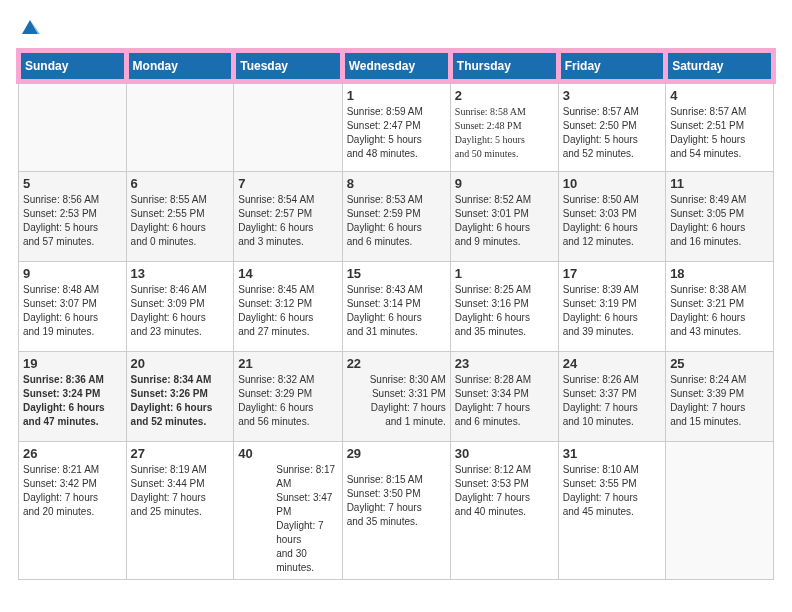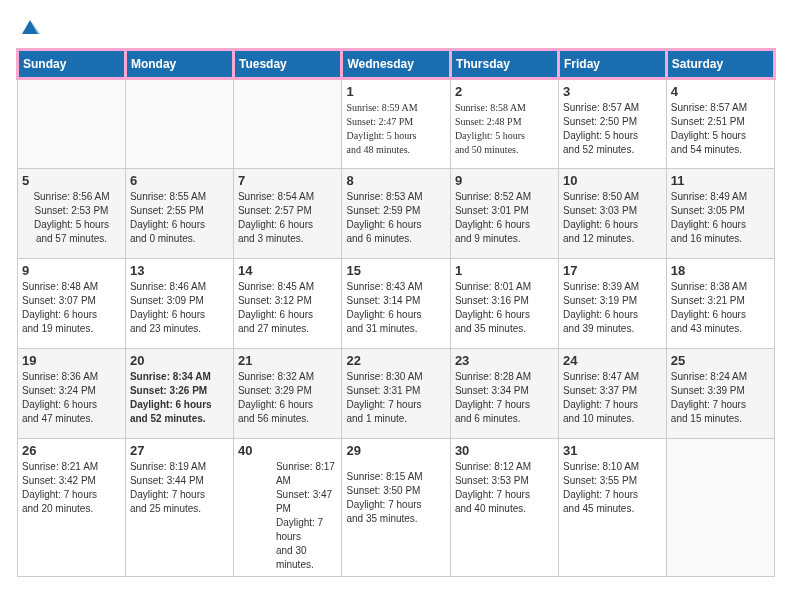--- a/index.html
+++ b/index.html
@@ -52,21 +52,21 @@
       border-collapse: collapse;
       font-size: 11px;
     }
     .calendar-table th {
       background-color: #1a6eb0;
       color: #fff;
       padding: 6px 4px;
       text-align: left;
       font-size: 12px;
       font-weight: bold;
-      border: 3px solid #f9a8d4;
+      border: 5px solid #f9a8d4;
     }
     .calendar-table td {
       border: 1px solid #ccc;
       vertical-align: top;
       padding: 4px;
       width: 109px;
       height: 90px;
       background: #fff;
     }
     .calendar-table tr:nth-child(even) td {
@@ -125,21 +125,21 @@
         <th>Saturday</th>
       </tr>
   </thead>
   <tbody id="calendar-body">
   <tr>
         <td class="empty-cell"></td>
         <td class="empty-cell"></td>
         <td class="empty-cell"></td>
         <td>
           <span class="day-number">1</span>
-          <div class="day-info" style="white-space: pre-line; font-family: Liberation Serif, serif;">Sunrise: 8:59 AM
+          <div class="day-info" style="white-space: pre-line;">Sunrise: 8:59 AM
 Sunset: 2:47 PM
 Daylight: 5 hours
 and 48 minutes.</div>
         </td>
         <td>
           <span class="day-number">2</span>
           <div class="day-info" style="white-space: pre-line; font-family: Liberation Serif, serif;">Sunrise: 8:58 AM
 Sunset: 2:48 PM
 Daylight: 5 hours
 and 50 minutes.</div>
@@ -155,21 +155,21 @@
           <span class="day-number">4</span>
           <div class="day-info" style="white-space: pre-line;">Sunrise: 8:57 AM
 Sunset: 2:51 PM
 Daylight: 5 hours
 and 54 minutes.</div>
         </td>
       </tr>
       <tr class="row-alt">
         <td>
           <span class="day-number">5</span>
-          <div class="day-info" style="white-space: pre-line; text-align: center;">Sunrise: 8:56 AM
+          <div class="day-info" style="white-space: pre-line;">Sunrise: 8:56 AM
 Sunset: 2:53 PM
 Daylight: 5 hours
 and 57 minutes.</div>
         </td>
         <td>
           <span class="day-number">6</span>
           <div class="day-info" style="white-space: pre-line;">Sunrise: 8:55 AM
 Sunset: 2:55 PM
 Daylight: 6 hours
 and 0 minutes.</div>
@@ -234,21 +234,21 @@
         </td>
         <td>
           <span class="day-number">15</span>
           <div class="day-info" style="white-space: pre-line;">Sunrise: 8:43 AM
 Sunset: 3:14 PM
 Daylight: 6 hours
 and 31 minutes.</div>
         </td>
         <td>
           <span class="day-number">1</span>
-          <div class="day-info" style="white-space: pre-line;">Sunrise: 8:01 AM
+          <div class="day-info" style="white-space: pre-line;">Sunrise: 8:25 AM
 Sunset: 3:16 PM
 Daylight: 6 hours
 and 35 minutes.</div>
         </td>
         <td>
           <span class="day-number">17</span>
           <div class="day-info" style="white-space: pre-line;">Sunrise: 8:39 AM
 Sunset: 3:19 PM
 Daylight: 6 hours
 and 39 minutes.</div>
@@ -257,56 +257,56 @@
           <span class="day-number">18</span>
           <div class="day-info" style="white-space: pre-line;">Sunrise: 8:38 AM
 Sunset: 3:21 PM
 Daylight: 6 hours
 and 43 minutes.</div>
         </td>
       </tr>
       <tr class="row-alt">
         <td>
           <span class="day-number">19</span>
-          <div class="day-info" style="white-space: pre-line;">Sunrise: 8:36 AM
+          <div class="day-info" style="white-space: pre-line; font-weight: bold;">Sunrise: 8:36 AM
 Sunset: 3:24 PM
 Daylight: 6 hours
 and 47 minutes.</div>
         </td>
         <td>
           <span class="day-number">20</span>
           <div class="day-info" style="white-space: pre-line; font-weight: bold;">Sunrise: 8:34 AM
 Sunset: 3:26 PM
 Daylight: 6 hours
 and 52 minutes.</div>
         </td>
         <td>
           <span class="day-number">21</span>
           <div class="day-info" style="white-space: pre-line;">Sunrise: 8:32 AM
 Sunset: 3:29 PM
 Daylight: 6 hours
 and 56 minutes.</div>
         </td>
         <td>
           <span class="day-number">22</span>
-          <div class="day-info" style="white-space: pre-line;">Sunrise: 8:30 AM
+          <div class="day-info" style="white-space: pre-line; text-align: right;">Sunrise: 8:30 AM
 Sunset: 3:31 PM
 Daylight: 7 hours
 and 1 minute.</div>
         </td>
         <td>
           <span class="day-number">23</span>
           <div class="day-info" style="white-space: pre-line;">Sunrise: 8:28 AM
 Sunset: 3:34 PM
 Daylight: 7 hours
 and 6 minutes.</div>
         </td>
         <td>
           <span class="day-number">24</span>
-          <div class="day-info" style="white-space: pre-line;">Sunrise: 8:47 AM
+          <div class="day-info" style="white-space: pre-line;">Sunrise: 8:26 AM
 Sunset: 3:37 PM
 Daylight: 7 hours
 and 10 minutes.</div>
         </td>
         <td>
           <span class="day-number">25</span>
           <div class="day-info" style="white-space: pre-line;">Sunrise: 8:24 AM
 Sunset: 3:39 PM
 Daylight: 7 hours
 and 15 minutes.</div>

